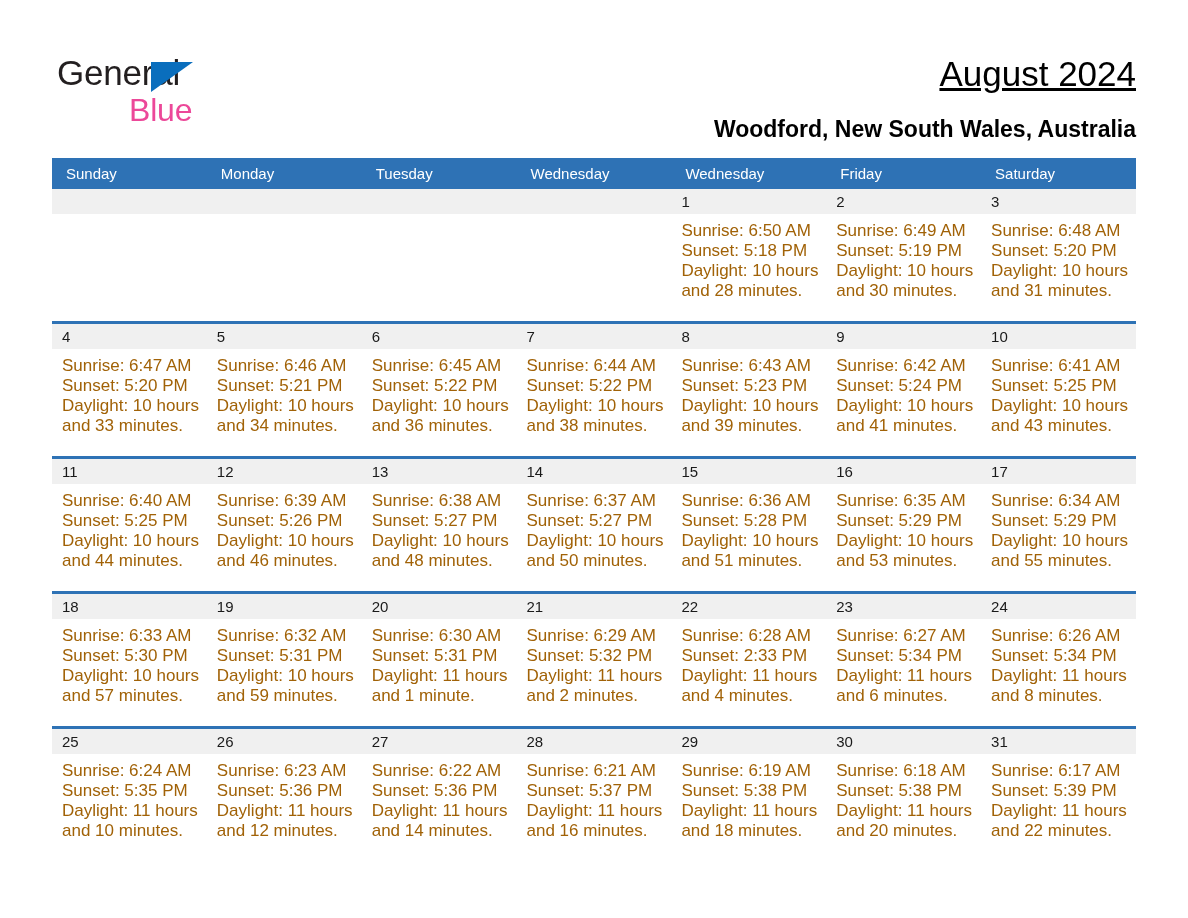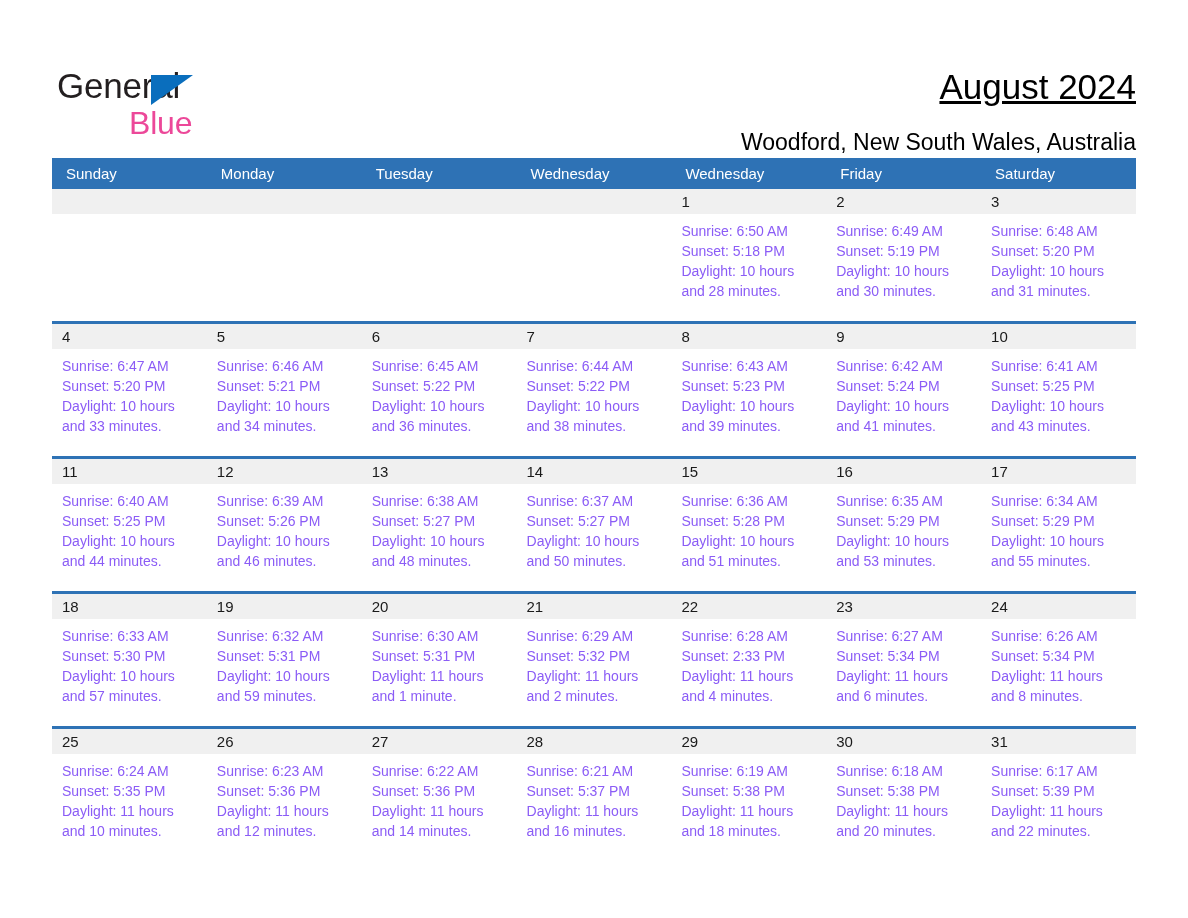--- a/index.html
+++ b/index.html
@@ -20,21 +20,21 @@
     position: relative;
     width: 1188px;
     height: 918px;
     box-sizing: border-box;
   }
 
   
   .top {
     position: absolute;
     left: 0;
-    top: 13px;
+    top: 0;
     width: 1188px;
     height: 150px;
   }
 
   .logo {
     position: absolute;
     left: 57px;
     top: 52px;
     width: 260px;
     height: 80px;
@@ -81,21 +81,21 @@
     font-size: 35px;
     font-weight: normal;
     color: #000000;
     line-height: 52px;
     letter-spacing: 0px;
     margin: 0;
     text-decoration: underline;
   }
   .location-title {
     font-size: 23px;
-    font-weight: normal;
+    font-weight: bold;
     color: #000000;
     line-height: 30px;
     margin: 14px 0 0 0;
   }
 
   
   .calendar {
     position: absolute;
     left: 52px;
     top: 158px;
@@ -141,23 +141,23 @@
     background: #f0f0f0;
     height: 25px;
     line-height: 25px;
     padding-left: 10px;
     font-size: 15px;
     color: #1a1a1a;
     box-sizing: border-box;
   }
   .cell-body {
     padding: 7px 8px 0 10px;
-    font-size: 14px;
+    font-size: 17px;
     line-height: 20px;
-    color: #8b5cf6;
+    color: #a16207;
   }
   .cell-body div { white-space: nowrap; }
 </style>
 </head>
 <body>
 
 <div class="page">
 
   <div class="top">
 

